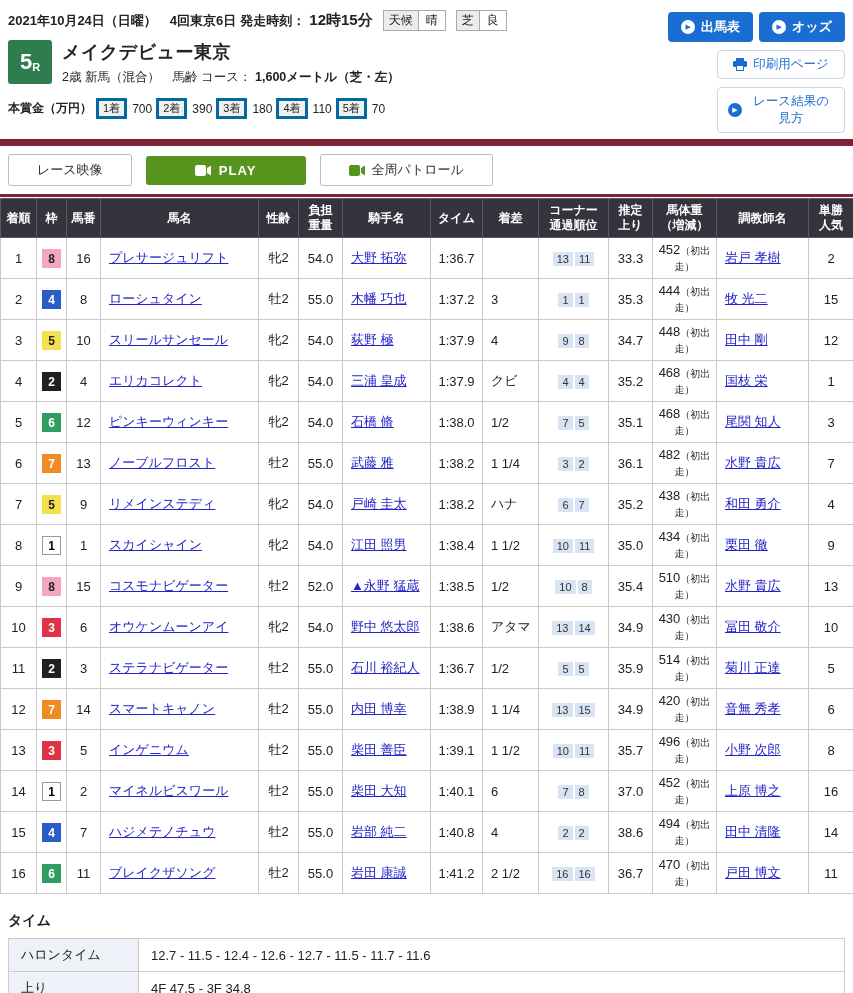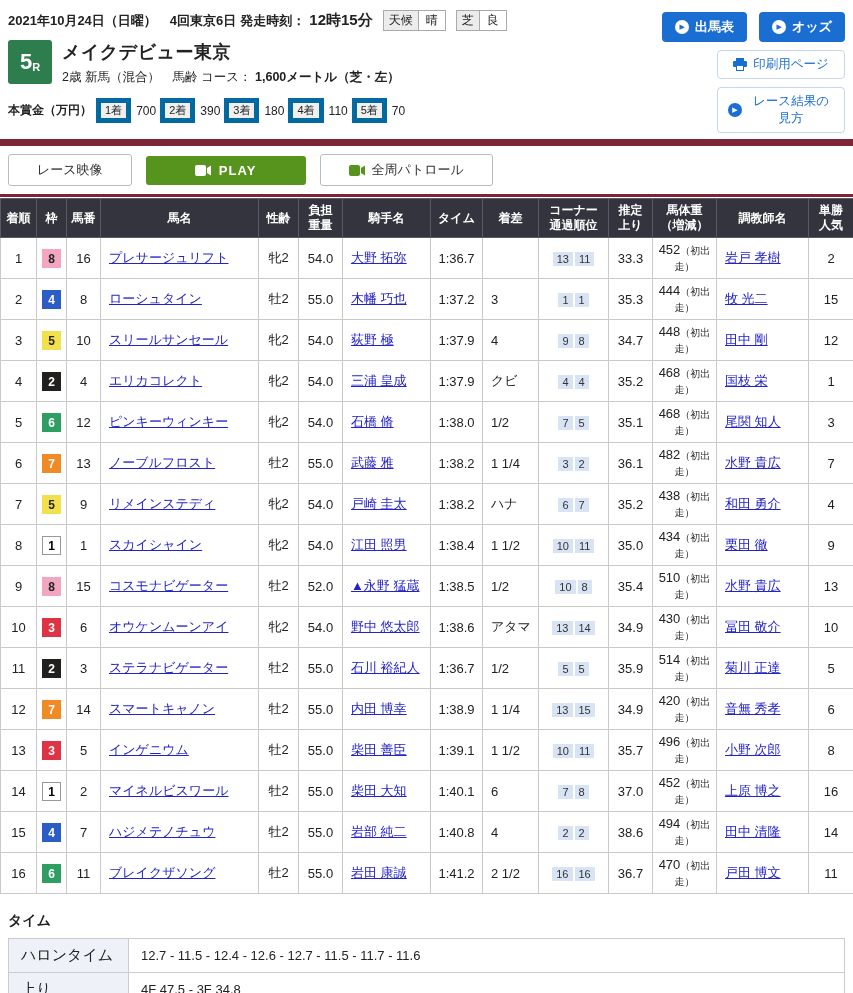--- a/index.html
+++ b/index.html
@@ -18,44 +18,44 @@
 .race-title-row{display:flex;gap:10px;margin-top:9px;align-items:flex-start;}
 .race-no{background:var(--race-green);color:#fff;width:44px;height:44px;border-radius:3px;display:flex;align-items:center;justify-content:center;font-weight:bold;flex:0 0 auto;}
 .race-no-num{font-size:22px;}
 .race-no-r{font-size:11px;margin-top:9px;}
 .race-name{font-size:18px;font-weight:bold;letter-spacing:.5px;}
 .race-sub{margin-top:5px;font-size:12.5px;}
 .course-value{font-weight:bold;}
 .prize-row{margin-top:12px;font-size:12px;display:flex;align-items:center;gap:4px;}
 .prize-label{font-weight:bold;}
 .prize-item{display:inline-flex;align-items:center;gap:5px;}
-.prize-rank{background:#f0f0f0;border:5px solid #0369a1;padding:0 4px;font-size:11px;}
+.prize-rank{background:#f0f0f0;border:3px solid #0369a1;padding:0 4px;font-size:11px;}
 .top-right{display:flex;flex-direction:column;align-items:flex-end;gap:8px;padding-top:2px;}
-.btn-row{display:flex;gap:12px;justify-content:space-between;}
+.btn-row{display:flex;gap:6px;justify-content:space-between;}
 .blue-btn{display:inline-flex;align-items:center;gap:6px;background:var(--accent-blue);color:#fff;border:none;border-radius:4px;padding:6px 13px;font-weight:bold;font-size:13px;cursor:pointer;font-family:inherit;}
 .circle-ic{display:inline-flex;align-items:center;justify-content:center;width:14px;height:14px;border-radius:50%;background:#fff;color:var(--accent-blue);font-size:7px;flex:0 0 auto;}
 .white-btn{display:inline-flex;align-items:center;gap:6px;background:#fff;color:var(--accent-blue);border:1px solid #c9d6ea;border-radius:4px;padding:5px 10px;font-size:12.5px;cursor:pointer;font-family:inherit;width:128px;justify-content:center;}
 .white-btn .circle-ic{background:var(--accent-blue);color:#fff;}
 .maroon-bar{height:7px;background:var(--maroon);}
 .maroon-line{height:3px;background:var(--maroon);}
 .video-row{display:flex;align-items:center;gap:14px;padding:8px;}
 .outline-btn{background:#fff;border:1px solid #bbb;border-radius:3px;padding:6px 28px;font-size:13px;cursor:pointer;font-family:inherit;display:inline-flex;gap:7px;align-items:center;color:#333;}
 .play-btn{background:var(--play-green);color:#fff;border:none;border-radius:3px;width:160px;justify-content:center;display:inline-flex;gap:8px;align-items:center;padding:7px 0;font-weight:bold;letter-spacing:1px;cursor:pointer;font-family:inherit;font-size:13px;}
 table.results{border-collapse:collapse;width:100%;margin-top:1px;table-layout:fixed;}
 .results th{background:var(--header-bg);color:#fff;font-size:12px;font-weight:bold;padding:4px 1px;border:1px solid #5a5a64;white-space:pre-line;line-height:1.25;}
 .results td{border:1px solid #c9c9c9;padding:4px 3px;text-align:center;font-size:13px;height:28px;overflow:hidden;}
 .results td.al{text-align:left;padding-left:8px;}
 a.lnk{color:var(--link-blue);text-decoration:underline;cursor:pointer;white-space:nowrap;}
 .waku-badge{display:inline-block;min-width:19px;height:19px;line-height:19px;font-weight:bold;font-size:12px;}
 .chip{display:inline-block;background:var(--chip-bg);color:#333;font-size:11px;padding:1px 4px;margin:0 1px;}
 .bw-note{font-size:10px;}
 .section{margin:0 8px;}
 .section h3{font-size:14px;font-weight:bold;margin:18px 0 8px;}
 table.kv{border-collapse:collapse;width:100%;}
-.kv th{background:#eef2f8;border:1px solid #ccc;font-weight:normal;text-align:left;width:120px;padding:7px 12px;font-size:15px;}
+.kv th{background:#eef2f8;border:1px solid #ccc;font-weight:normal;text-align:left;width:130px;padding:7px 12px;font-size:13px;}
 .kv td{border:1px solid #ccc;padding:7px 12px;text-align:left;font-size:13px;}
 </style>
 </head>
 <body>
 
 <div class="page">
 
   <div class="topbar">
     <div class="top-left">
       <div class="date-line">

